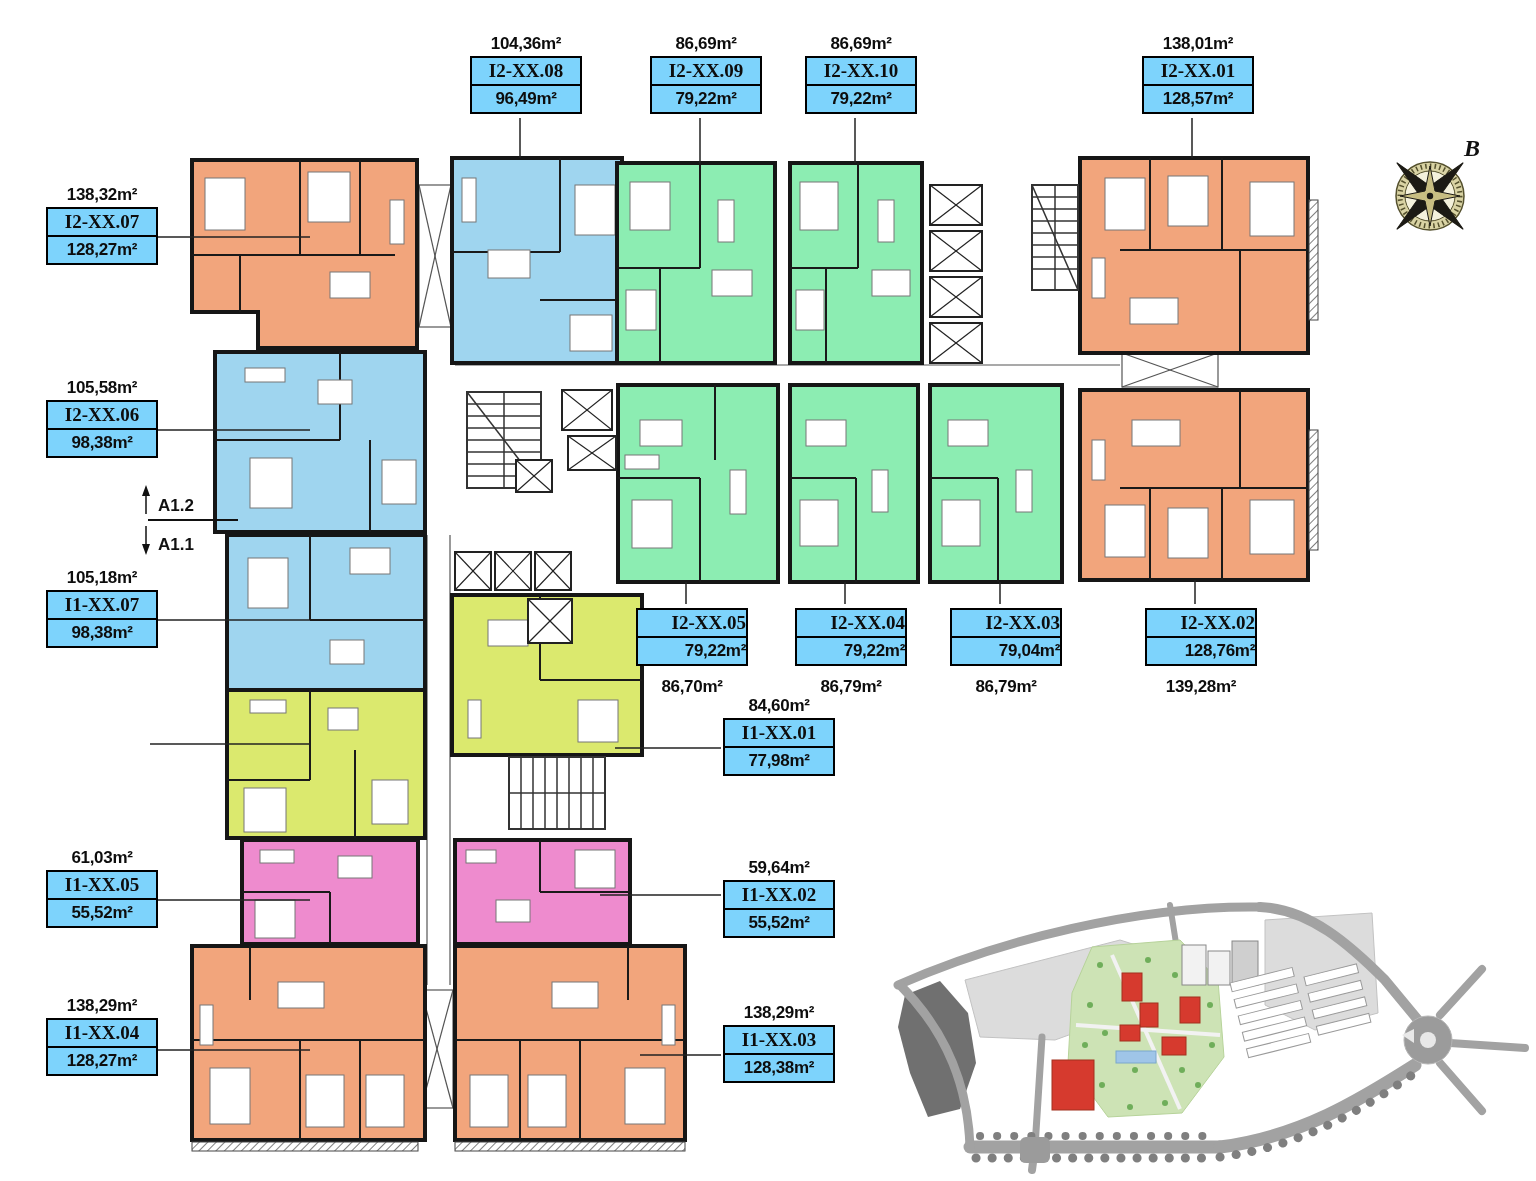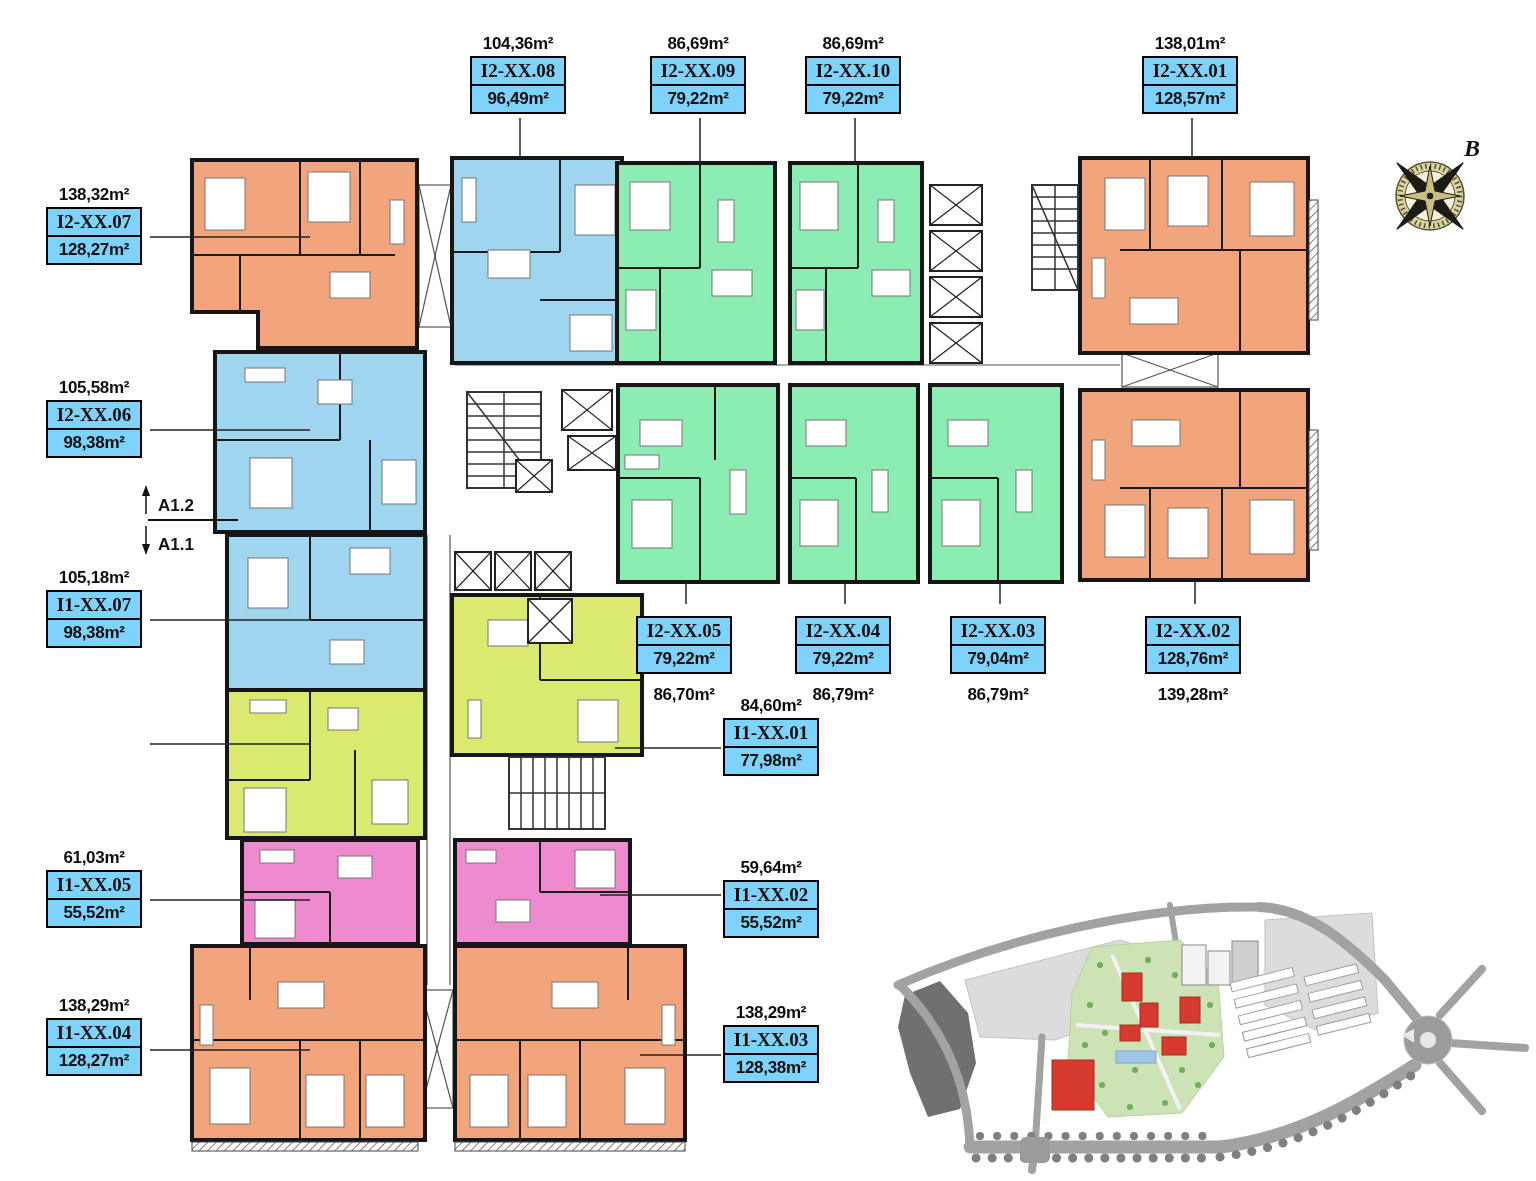--- a/index.html
+++ b/index.html
@@ -2,29 +2,29 @@
 <html><head>
 <meta charset="utf-8">
 <style>
   html,body{margin:0;padding:0;background:#ffffff;}
   .stage{
     position:relative;width:1536px;height:1181px;background:#ffffff;overflow:hidden;
     font-family:"Liberation Sans",sans-serif;
   }
   svg{position:absolute;left:0;top:0;}
   
-  .ulabel{position:absolute;width:96px;text-align:center;color:#0d0d0d;}
+  .ulabel{position:absolute;width:112px;text-align:center;color:#0d0d0d;}
   .ulabel .loose{
     font-size:17px;font-weight:bold;line-height:20px;letter-spacing:-0.3px;
     font-family:"Liberation Sans",sans-serif;
   }
   .ulabel .box{
     border:2px solid #000;background:#7dd3fc;margin-top:2px;
   }
-  .ulabel.mid .box{margin-top:12px;}
+  .ulabel.mid .box{margin-top:4px;text-align:right;}
   .ulabel .uname{
     font-family:"Liberation Serif",serif;font-weight:bold;font-size:19px;
     line-height:26px;border-bottom:2px solid #000;
   }
   .ulabel .uarea{
     font-size:17px;font-weight:bold;line-height:26px;letter-spacing:-0.3px;
   }
   .ulabel .loose.below{margin-top:11px;}
 </style>
 </head>

